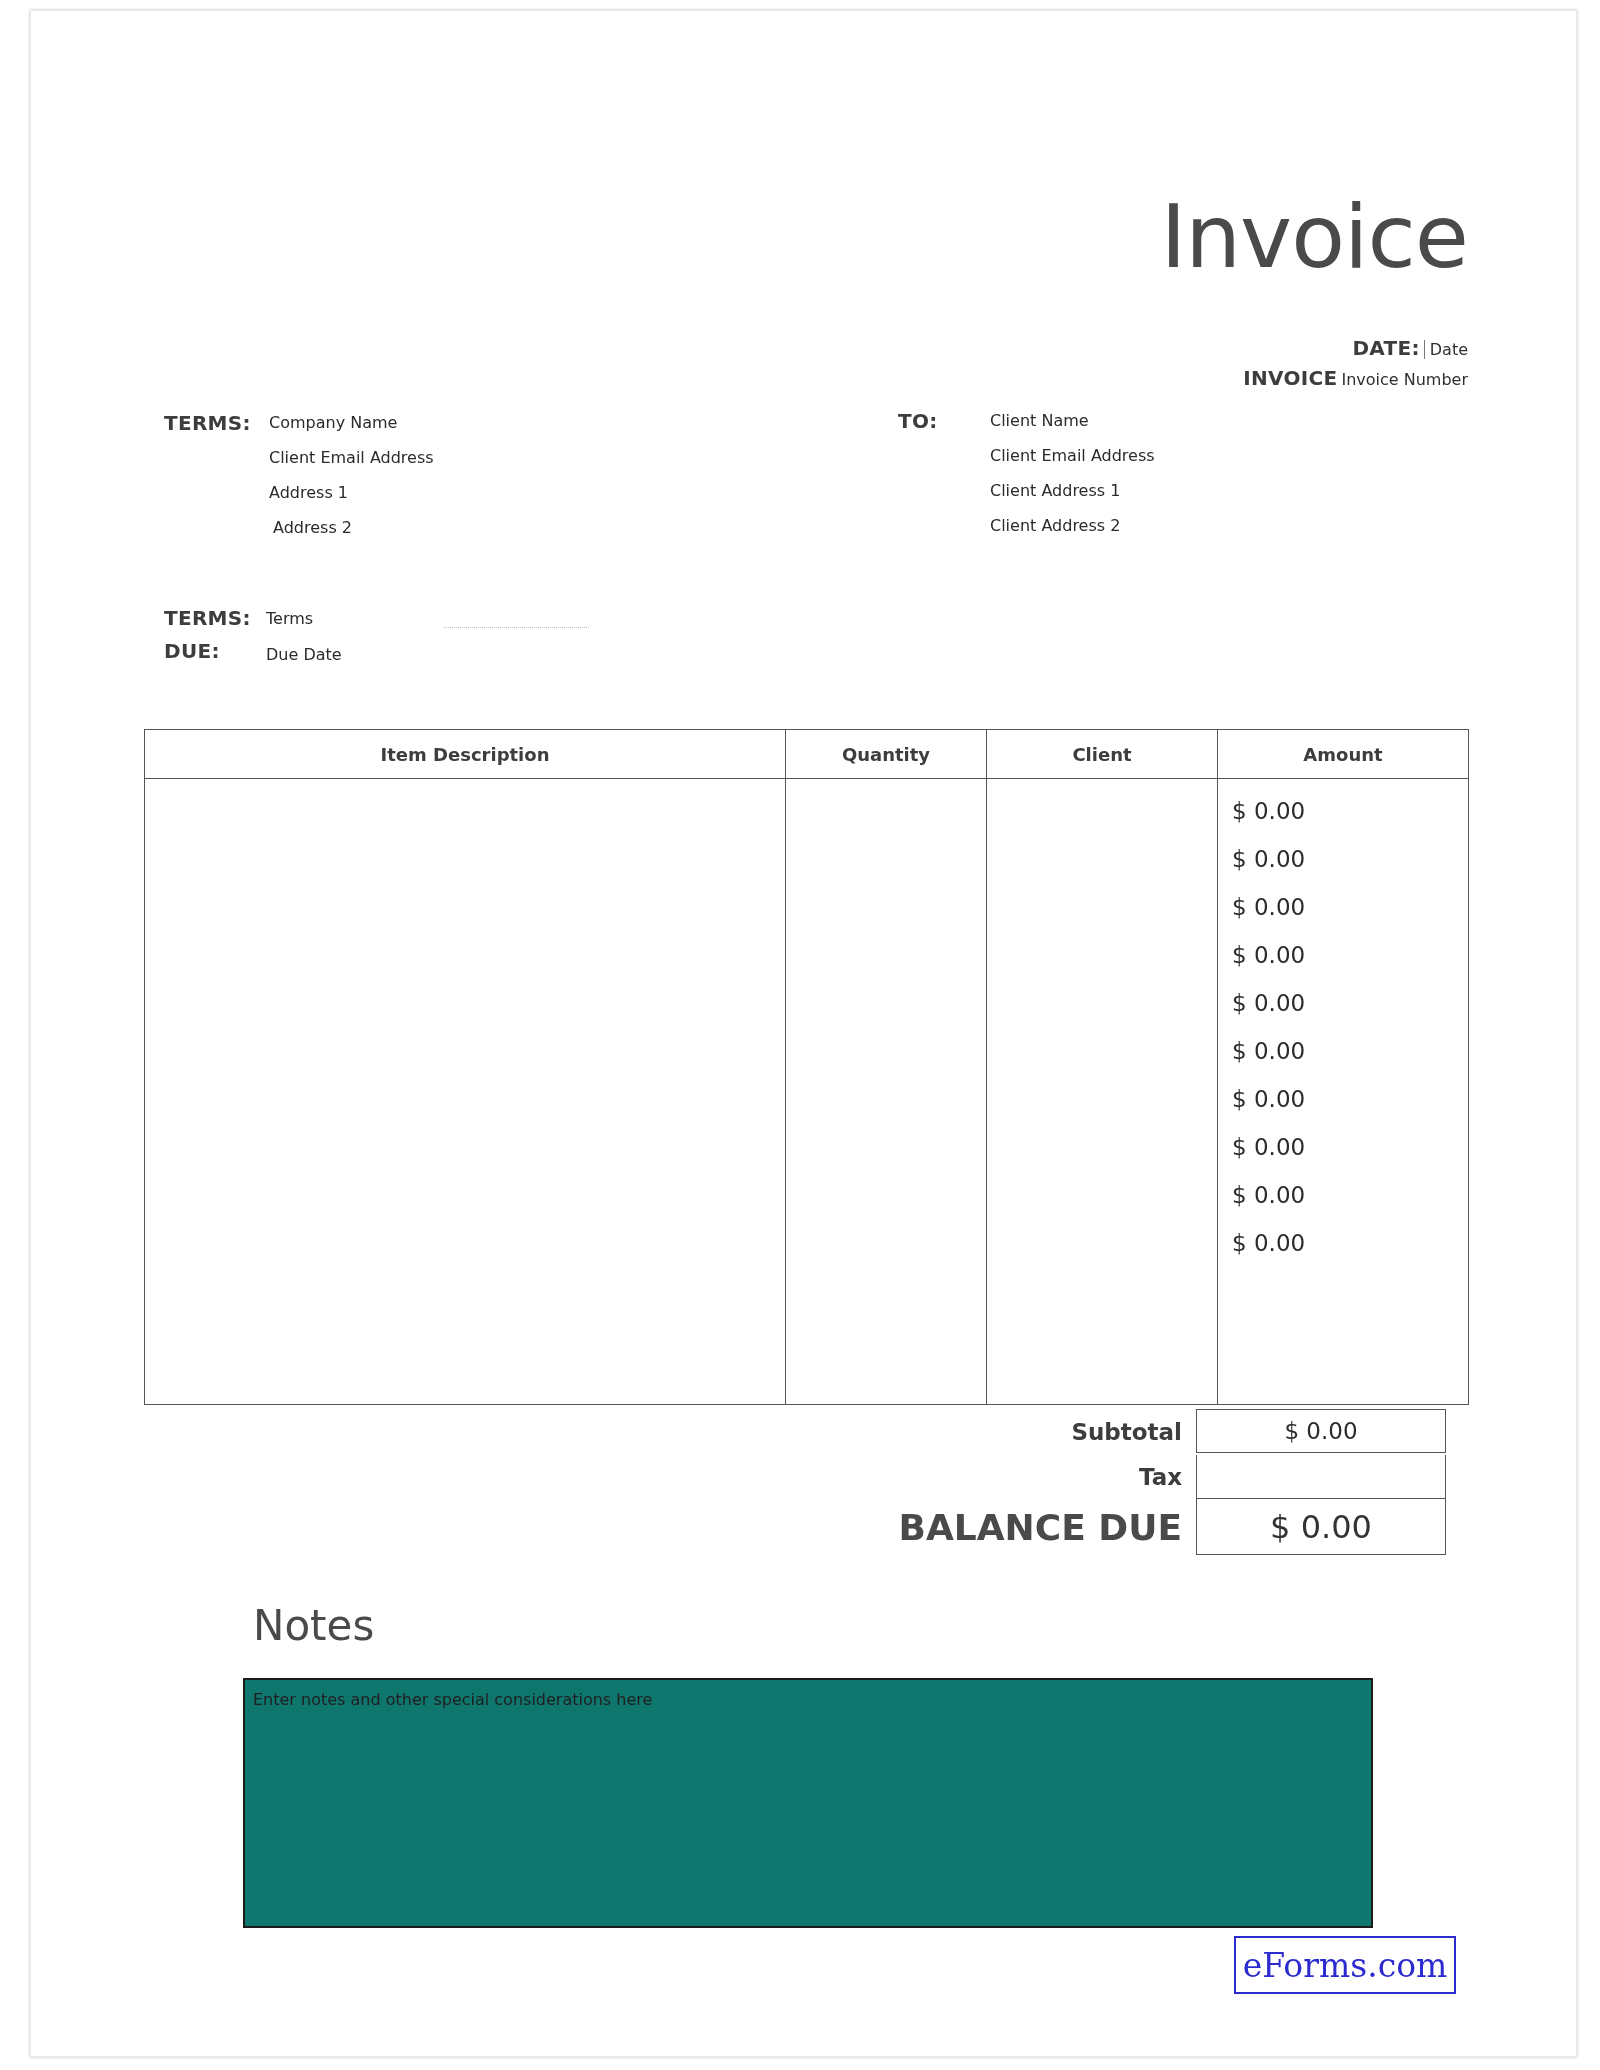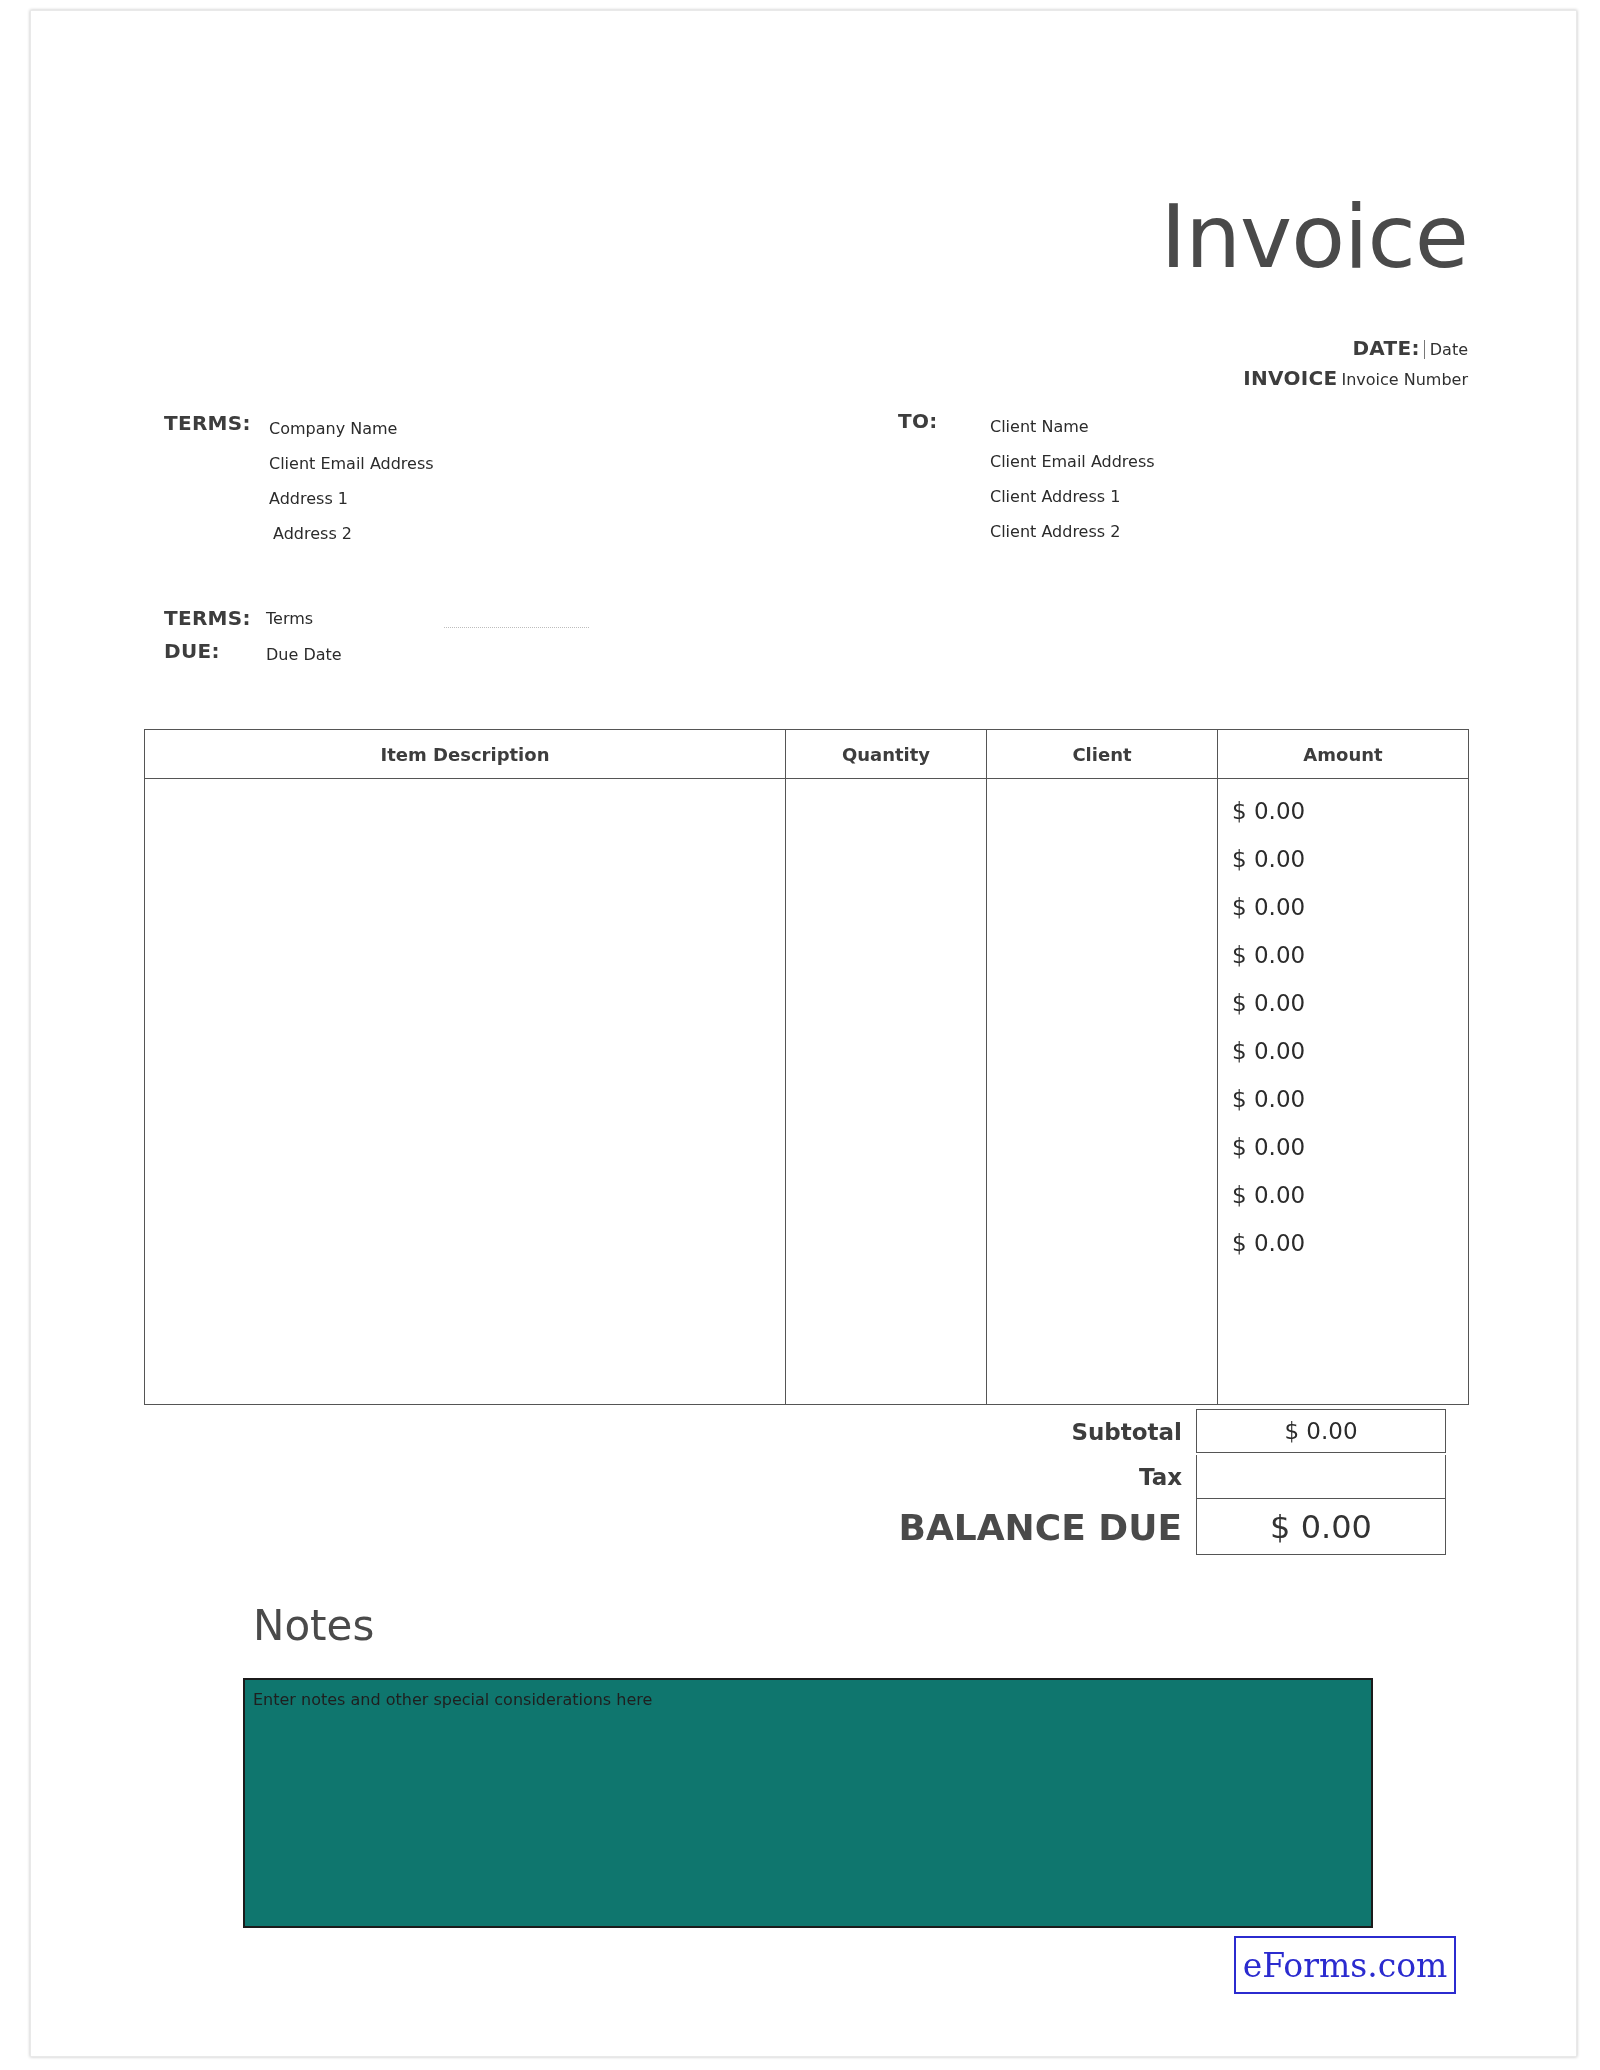--- a/index.html
+++ b/index.html
@@ -88,21 +88,21 @@
   .party-label {
     position: absolute;
     font-size: 20px;
     font-weight: 700;
     color: #3d3d3d;
     letter-spacing: 0.3px;
   }
   .party-lines {
     position: absolute;
     left: 105px;
-    top: 8px;
+    top: 2px;
   }
   .to-block .party-lines { left: 92px; }
   .party-line {
     font-size: 16px;
     color: #2b2b2b;
     margin-bottom: 16px;
     white-space: nowrap;
   }
   .party-line.indent-1 { padding-left: 4px; }
 

